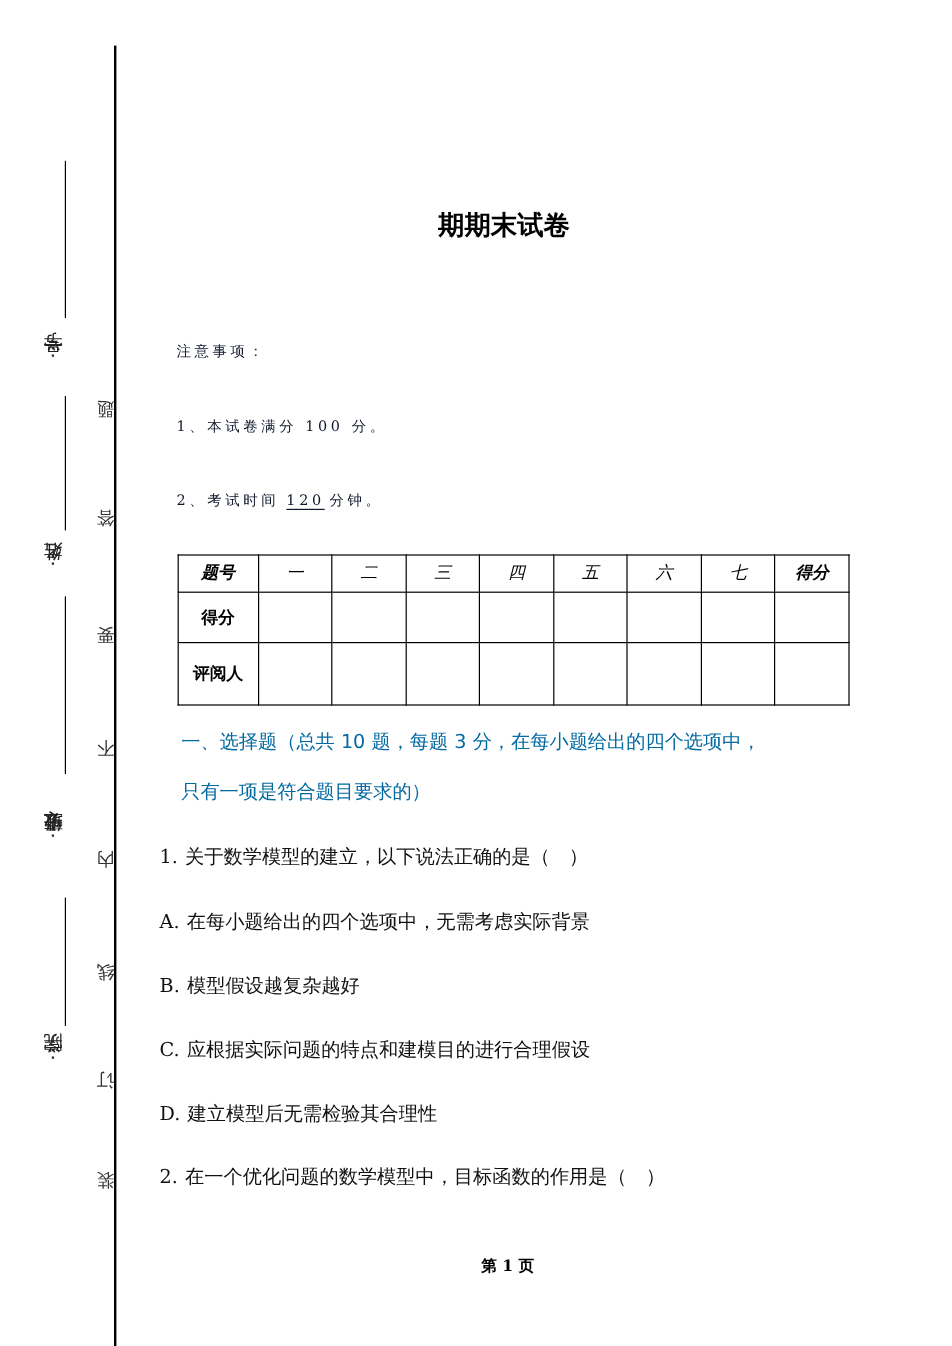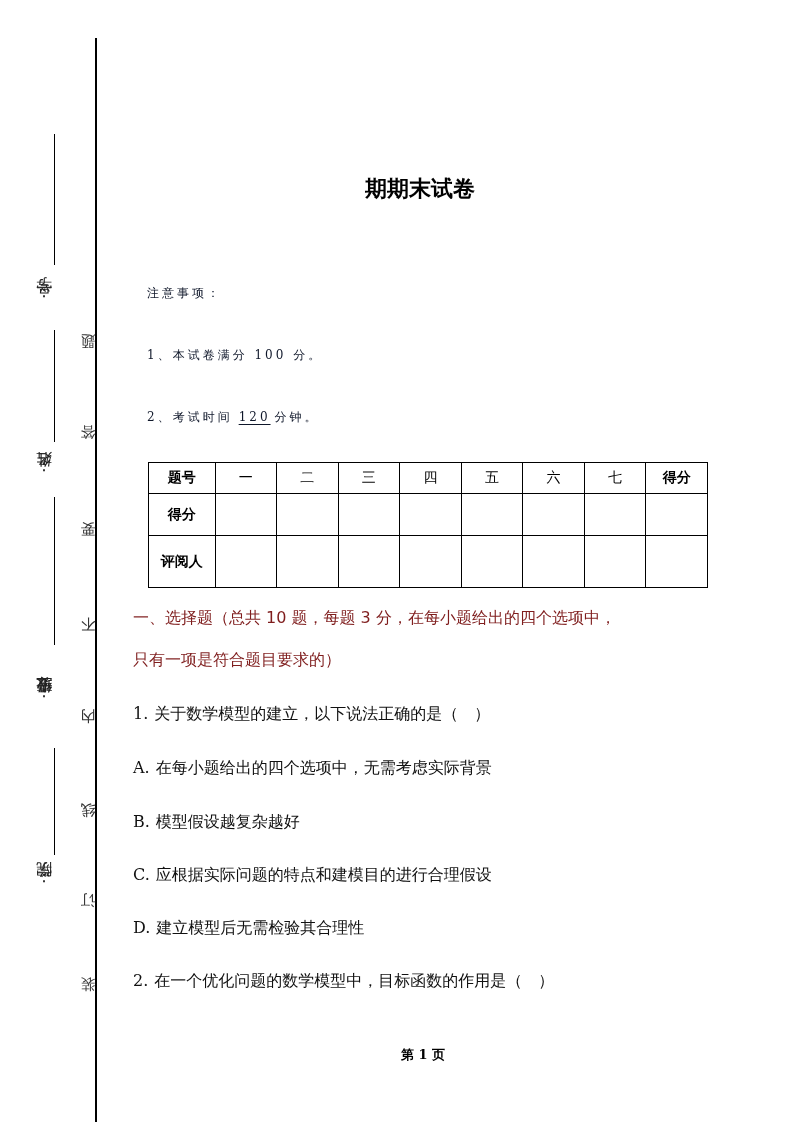--- a/index.html
+++ b/index.html
@@ -22,28 +22,28 @@
 
     .notice { position: absolute; left: 147px; font-family: "DejaVu Serif", serif; font-size: 12px; letter-spacing: 3px; color: #0f172a; }
     .notice-head { top: 285px; }
     .notice-1 { top: 347px; }
     .notice-2 { top: 409px; }
     .underline-val { text-decoration: underline; text-underline-offset: 3px; padding: 0 4px 0 6px; }
 
     
     table.score { position: absolute; left: 148px; top: 462px; width: 560px; border-collapse: collapse; font-family: "DejaVu Sans", sans-serif; font-size: 14px; }
     table.score td { border: 1px solid #000; text-align: center; padding: 0; }
-    table.score tr.r0 td { height: 30px; }
+    table.score tr.r0 td { height: 30px; font-style: italic; }
     table.score tr.r1 td { height: 41px; }
     table.score tr.r2 td { height: 51px; }
     table.score td.head { font-weight: bold; width: 66px; }
     table.score td.col { width: 61px; }
     table.score td.last { font-weight: bold; }
 
-    .q-section { position: absolute; left: 133px; font-family: "DejaVu Sans", sans-serif; font-size: 16px; color: #7f1d1d; white-space: nowrap; }
+    .q-section { position: absolute; left: 151px; font-family: "DejaVu Sans", sans-serif; font-size: 16px; color: #0369a1; white-space: nowrap; }
     .sec-1 { top: 608px; }
     .sec-2 { top: 650px; }
     .q-line { position: absolute; left: 133px; font-family: "DejaVu Sans", sans-serif; font-size: 16px; color: #111; white-space: nowrap; }
     .q-line .num { font-family: "DejaVu Serif", serif; margin-right: 6px; }
     .q1 { top: 704px; }
     .optA { top: 758px; }
     .optB { top: 812px; }
     .optC { top: 865px; }
     .optD { top: 918px; }
     .q2 { top: 971px; }

